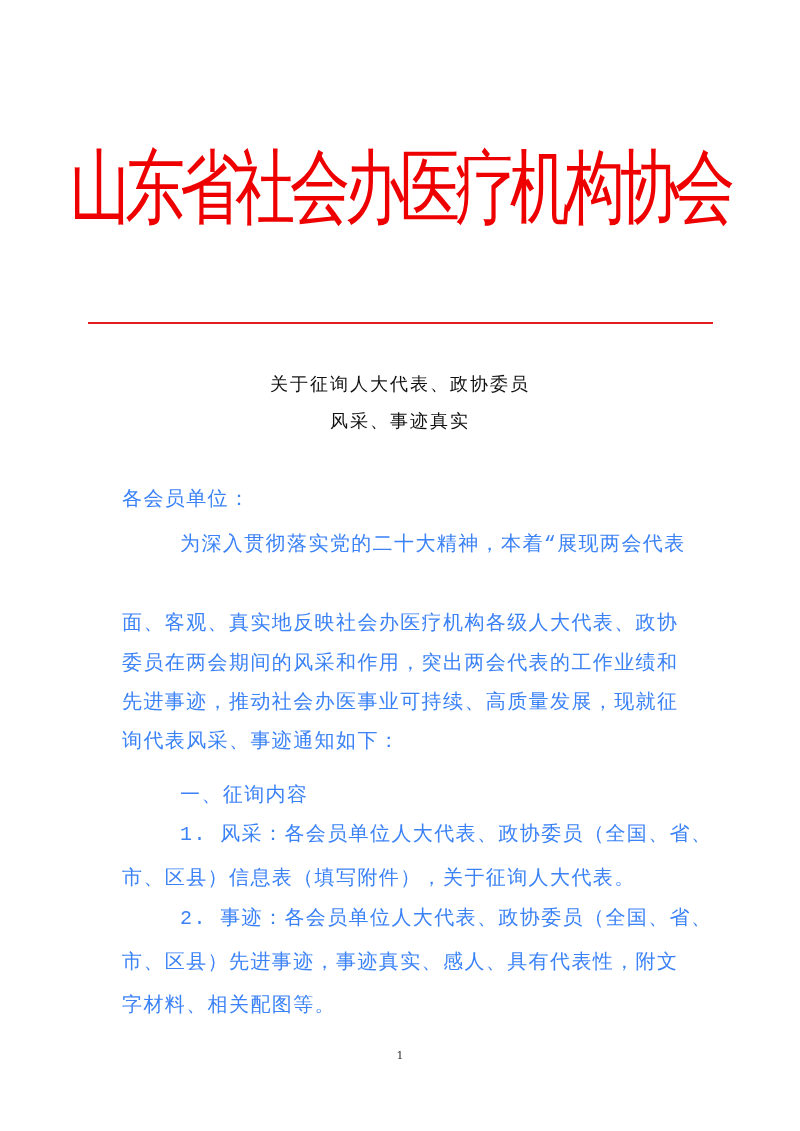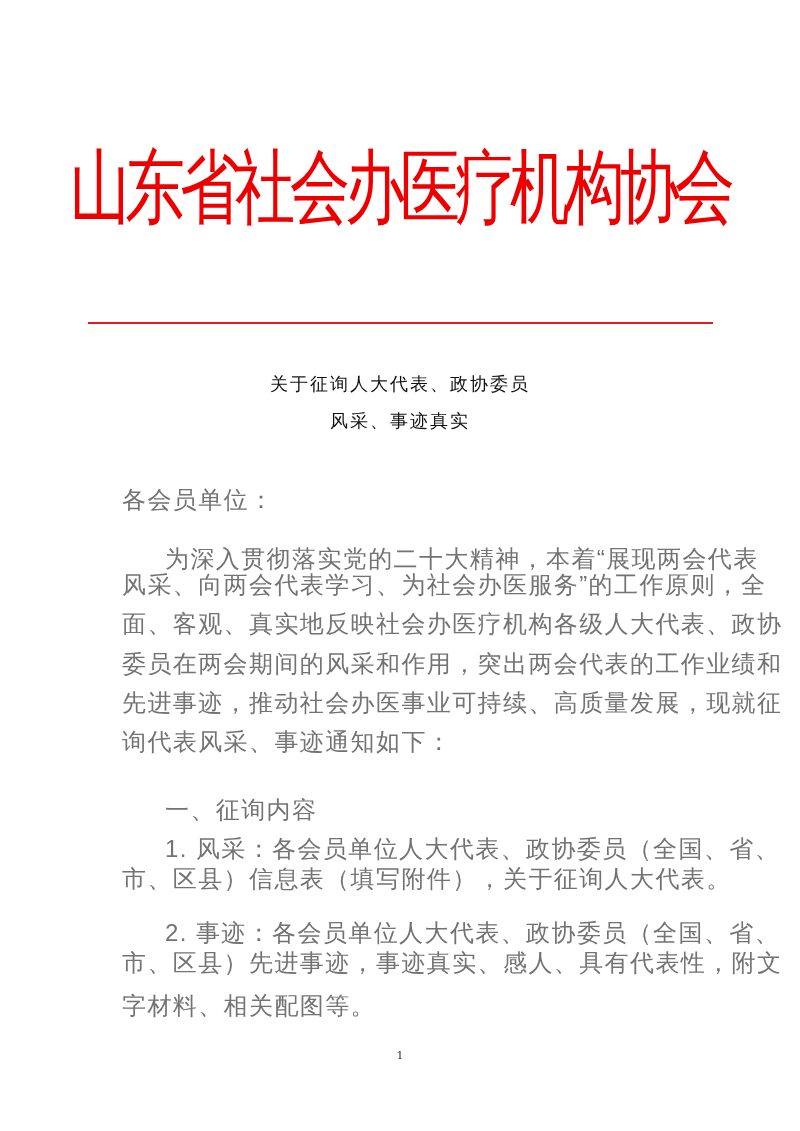--- a/index.html
+++ b/index.html
@@ -24,25 +24,25 @@
       background: #e11d1d;
     }
     .subject {
       position: absolute; left: 0; width: 800px; text-align: center;
       font-family: "DejaVu Serif", "Liberation Serif", serif;
       font-size: 18px; line-height: 36px; color: #111; letter-spacing: 2px;
       white-space: nowrap;
     }
     .line {
       position: absolute; left: 122px; width: 580px;
-      font-family: Liberation Sans, sans-serif;
-      font-size: 24px; line-height: 30px; color: #737373; letter-spacing: 1.4px;
+      font-family: Liberation Mono, monospace;
+      font-size: 20px; line-height: 30px; color: #3b82f6; letter-spacing: 1.4px;
       white-space: nowrap;
     }
-    .indent { left: 165px; margin-top: 14px; }
+    .indent { left: 180px; }
     .page-number {
       position: absolute; left: 0; top: 1048px; width: 800px; text-align: center;
       font-family: "DejaVu Serif", "Liberation Serif", serif;
       font-size: 11px; line-height: 16px; color: #333;
     }
   </style>
 </head>
 <body>
 
 <div class="page">
@@ -51,21 +51,20 @@
 
 
   <div class="red-rule"></div>
 
   <div class="subject" style="top:366px">关于征询人大代表、政协委员</div>
   <div class="subject" style="top:403px">风采、事迹真实</div>
 
   <div class="line" style="top:485px">各会员单位：</div>
 
   <div class="line indent" style="top:530px">为深入贯彻落实党的二十大精神，本着“展现两会代表</div>
-  <div class="line" style="top:570px">风采、向两会代表学习、为社会办医服务”的工作原则，全</div>
   <div class="line" style="top:609px">面、客观、真实地反映社会办医疗机构各级人大代表、政协</div>
   <div class="line" style="top:649px">委员在两会期间的风采和作用，突出两会代表的工作业绩和</div>
   <div class="line" style="top:688px">先进事迹，推动社会办医事业可持续、高质量发展，现就征</div>
   <div class="line" style="top:727px">询代表风采、事迹通知如下：</div>
 
   <div class="line indent" style="top:781px">一、征询内容</div>
 
   <div class="line indent" style="top:820px">1. 风采：各会员单位人大代表、政协委员（全国、省、</div>
   <div class="line" style="top:864px">市、区县）信息表（填写附件），关于征询人大代表。</div>
 

